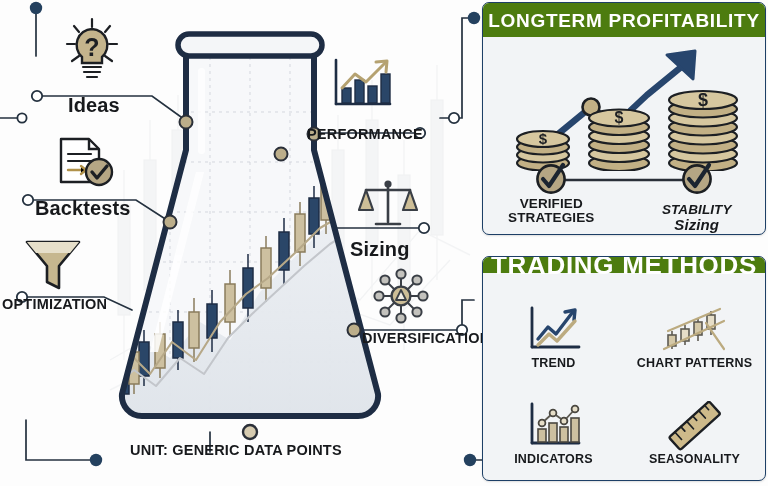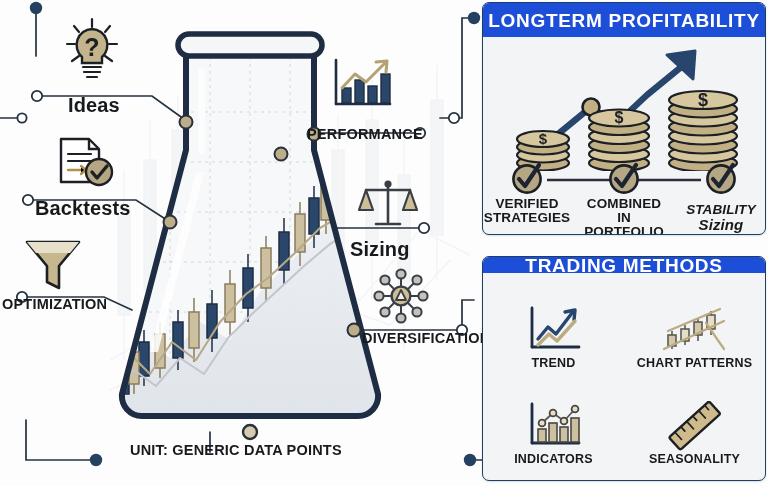--- a/index.html
+++ b/index.html
@@ -32,21 +32,21 @@
   
   .panel {
     position: absolute;
     background: #f2f4f6;
     border: 1.6px solid #1d3f66;
     border-radius: 7px;
     overflow: hidden;
     box-shadow: 0 1px 2px rgba(0,0,0,.13);
   }
   .panel-hd {
-    background: #1d4ed8;
+    background: #4d7c0f;
     color: #ffffff;
     font-weight: 800;
     text-align: center;
     letter-spacing: .7px;
     line-height: 1;
     display: flex; align-items: center; justify-content: center;
   }
   .panel-body { position: relative; width: 100%; }
 
   
@@ -414,41 +414,31 @@
           <div class="trio-txt" style="font-size:13.5px; margin-top:2px;">
             <span>VERIFIED</span><br>
             <span>STRATEGIES</span>
           </div>
         </div>
         <div class="trio-cell">
           <svg style="width:34px;height:34px;" viewBox="0 0 34 34">
             <circle cx="17" cy="18" r="13.6" fill="#b5a684" stroke="#1c1f23" stroke-width="2.6"></circle>
             <path d="M9 18 L15 25 L29 4" fill="none" stroke="#1b2430" stroke-width="4.2" stroke-linecap="round" stroke-linejoin="round"></path>
           </svg>
-          <div class="trio-txt" style="font-size:13.5px; margin-top:2px;">
-            <span>COMBINED IN</span><br>
-            <span>PORTFOLIO</span>
-          </div>
-        </div>
-        <div class="trio-cell">
-          <svg style="width:34px;height:34px;" viewBox="0 0 34 34">
-            <circle cx="17" cy="18" r="13.6" fill="#b5a684" stroke="#1c1f23" stroke-width="2.6"></circle>
-            <path d="M9 18 L15 25 L29 4" fill="none" stroke="#1b2430" stroke-width="4.2" stroke-linecap="round" stroke-linejoin="round"></path>
-          </svg>
           <div class="trio-txt" style="font-size:13.5px; margin-top:8px;font-style:italic;">
             <span>STABILITY</span><br>
             <span class="mix" style="font-size:15px;">Sizing</span>
           </div>
         </div>
       </div>
     </div>
   </div>
 
   <div class="panel" style="left:482px; top:256px; width:284px; height:225px;">
-    <div class="panel-hd" style="height:16px; font-size:19px;">TRADING METHODS</div>
+    <div class="panel-hd" style="height:16px; font-size:26px;">TRADING METHODS</div>
     <div class="panel-body" style="height:193px;">
       <div class="mgrid">
 
         <div class="mcell">
           <svg style="width:58px;height:50px;" viewBox="0 0 58 50">
             <g stroke="#1e2d44" stroke-width="2.8" stroke-linecap="round">
               <line x1="7" y1="3" x2="7" y2="42"></line>
                 <line x1="7" y1="42" x2="54" y2="42"></line>
             </g>
             <path d="M13 34 L23 22 L31 29 L47 8" fill="none" stroke="#27456d" stroke-width="3.4" stroke-linejoin="round" stroke-linecap="round"></path>

